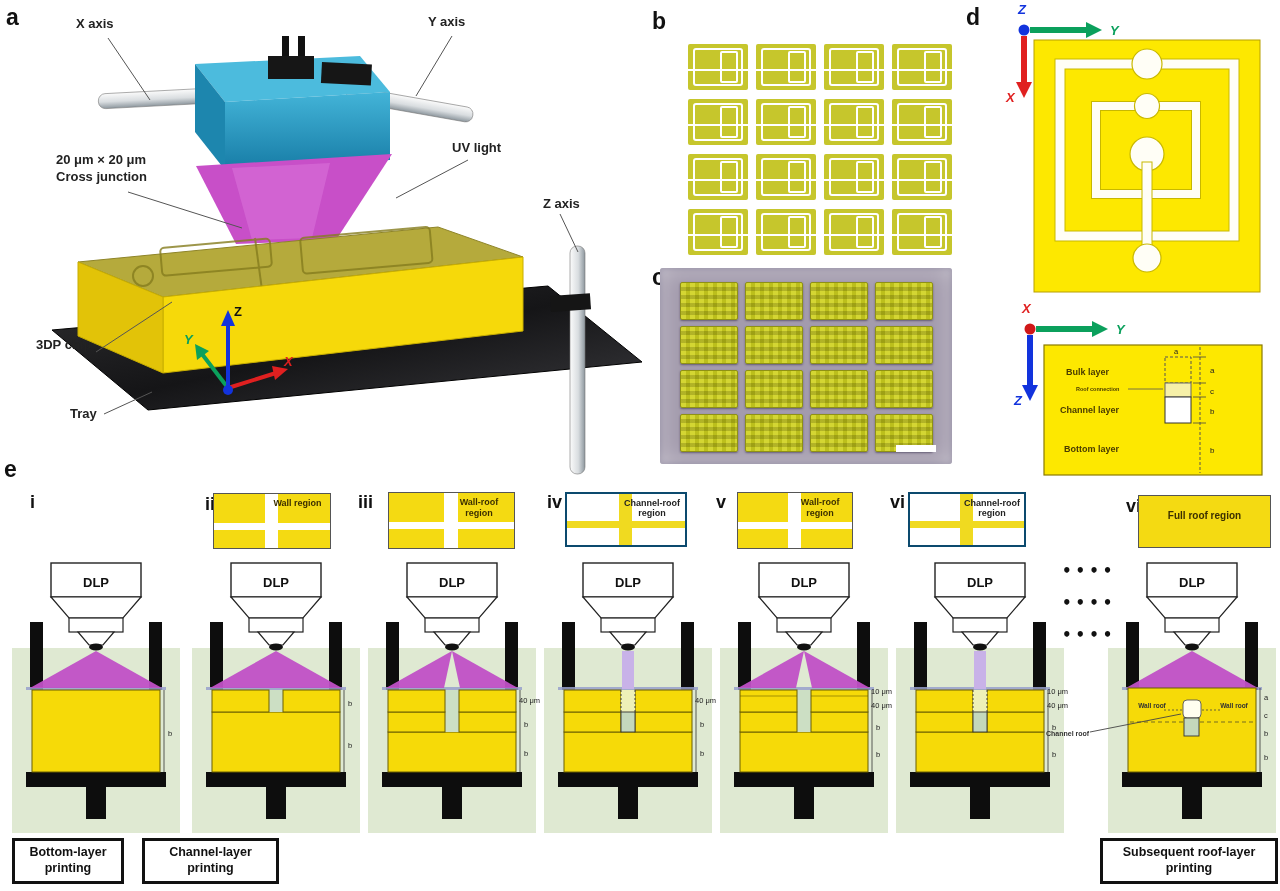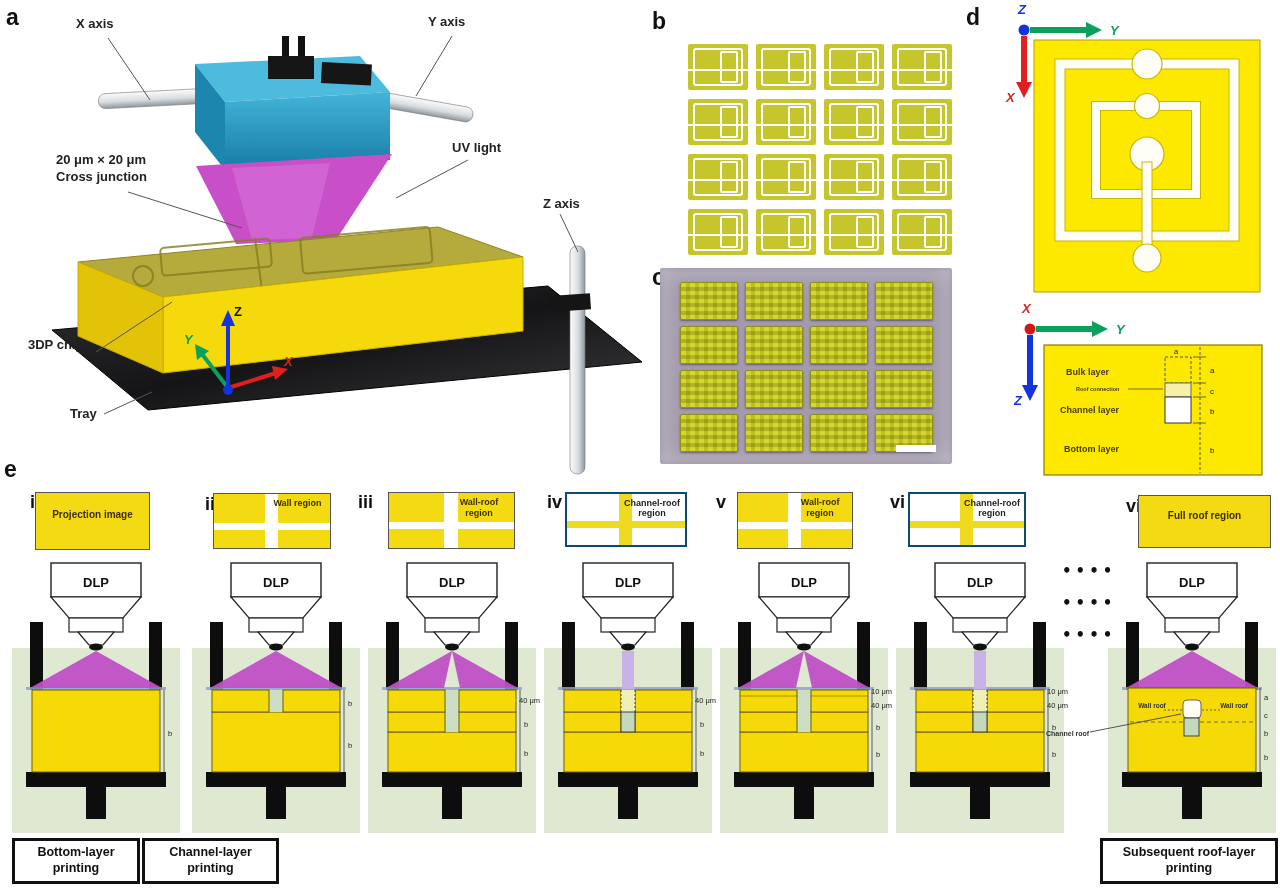--- a/index.html
+++ b/index.html
@@ -161,21 +161,21 @@
       <line x1="96" y1="352" x2="172" y2="302"></line>
       <line x1="104" y1="414" x2="152" y2="392"></line>
     </g>
   </svg>
   <div class="alabel" style="left:76px;top:16px">X axis</div>
   <div class="alabel" style="left:428px;top:14px">Y axis</div>
   <div class="alabel" style="left:452px;top:140px">UV light</div>
   <div class="alabel" style="left:56px;top:152px">20 μm × 20 μm</div>
   <div class="alabel" style="left:56px;top:169px">Cross junction</div>
   <div class="alabel" style="left:543px;top:196px">Z axis</div>
-  <div class="alabel" style="left:28px;top:337px">3DP chip</div>
+  <div class="alabel" style="left:36px;top:337px">3DP chip</div>
   <div class="alabel" style="left:70px;top:406px">Tray</div>
 
   <div class="panel-letter" style="left:652px;top:8px">b</div>
   <div id="gridB">
       <div class="chipb">
         <div class="inner"></div>
       </div>
       <div class="chipb">
         <div class="inner"></div>
       </div>
@@ -312,23 +312,20 @@
   <div class="panel-letter" style="left:4px;top:456px">e</div>
 
   <div class="num" style="left:30px;top:492px">i</div>
   <div class="num" style="left:205px;top:494px">ii</div>
   <div class="num" style="left:358px;top:492px">iii</div>
   <div class="num" style="left:547px;top:492px">iv</div>
   <div class="num" style="left:716px;top:492px">v</div>
   <div class="num" style="left:890px;top:492px">vi</div>
   <div class="num" style="left:1126px;top:496px">vii</div>
 
-  <div class="proj yel" style="left:35px;top:492px;width:115px;height:58px">
-    <div class="proj-label center">Projection image</div>
-  </div>
   <div class="proj yel" style="left:213px;top:493px;width:118px;height:56px">
     <div class="bar v white"></div>
     <div class="bar h white"></div>
     <div class="proj-label">Wall region</div>
   </div>
   <div class="proj yel" style="left:388px;top:492px;width:127px;height:57px">
     <div class="bar v white"></div>
     <div class="bar h white"></div>
     <div class="proj-label">Wall-roof region</div>
   </div>
@@ -492,17 +489,17 @@
       <line x1="156" y1="128" x2="156" y2="212" stroke="#333" stroke-width=".8"></line>
       <text x="160" y="140" class="dimtxt">a</text>
       <text x="160" y="158" class="dimtxt">c</text>
       <text x="160" y="176" class="dimtxt">b</text>
       <text x="160" y="200" class="dimtxt">b</text>
     </g>
     <line x1="46" y1="172" x2="137" y2="154" stroke="#444" stroke-width=".9"></line>
     <text x="2" y="176" font-size="7" font-weight="700" fill="#333">Channel roof</text>
   </svg>
 
-  <div class="stage" style="left:12px;width:128px">Bottom-layer printing</div>
+  <div class="stage" style="left:12px;width:112px">Bottom-layer printing</div>
   <div class="stage" style="left:142px;width:137px">Channel-layer printing</div>
   <div class="stage" style="left:1100px;width:178px">Subsequent roof-layer printing</div>
 
 </div>
 
 </body></html>

